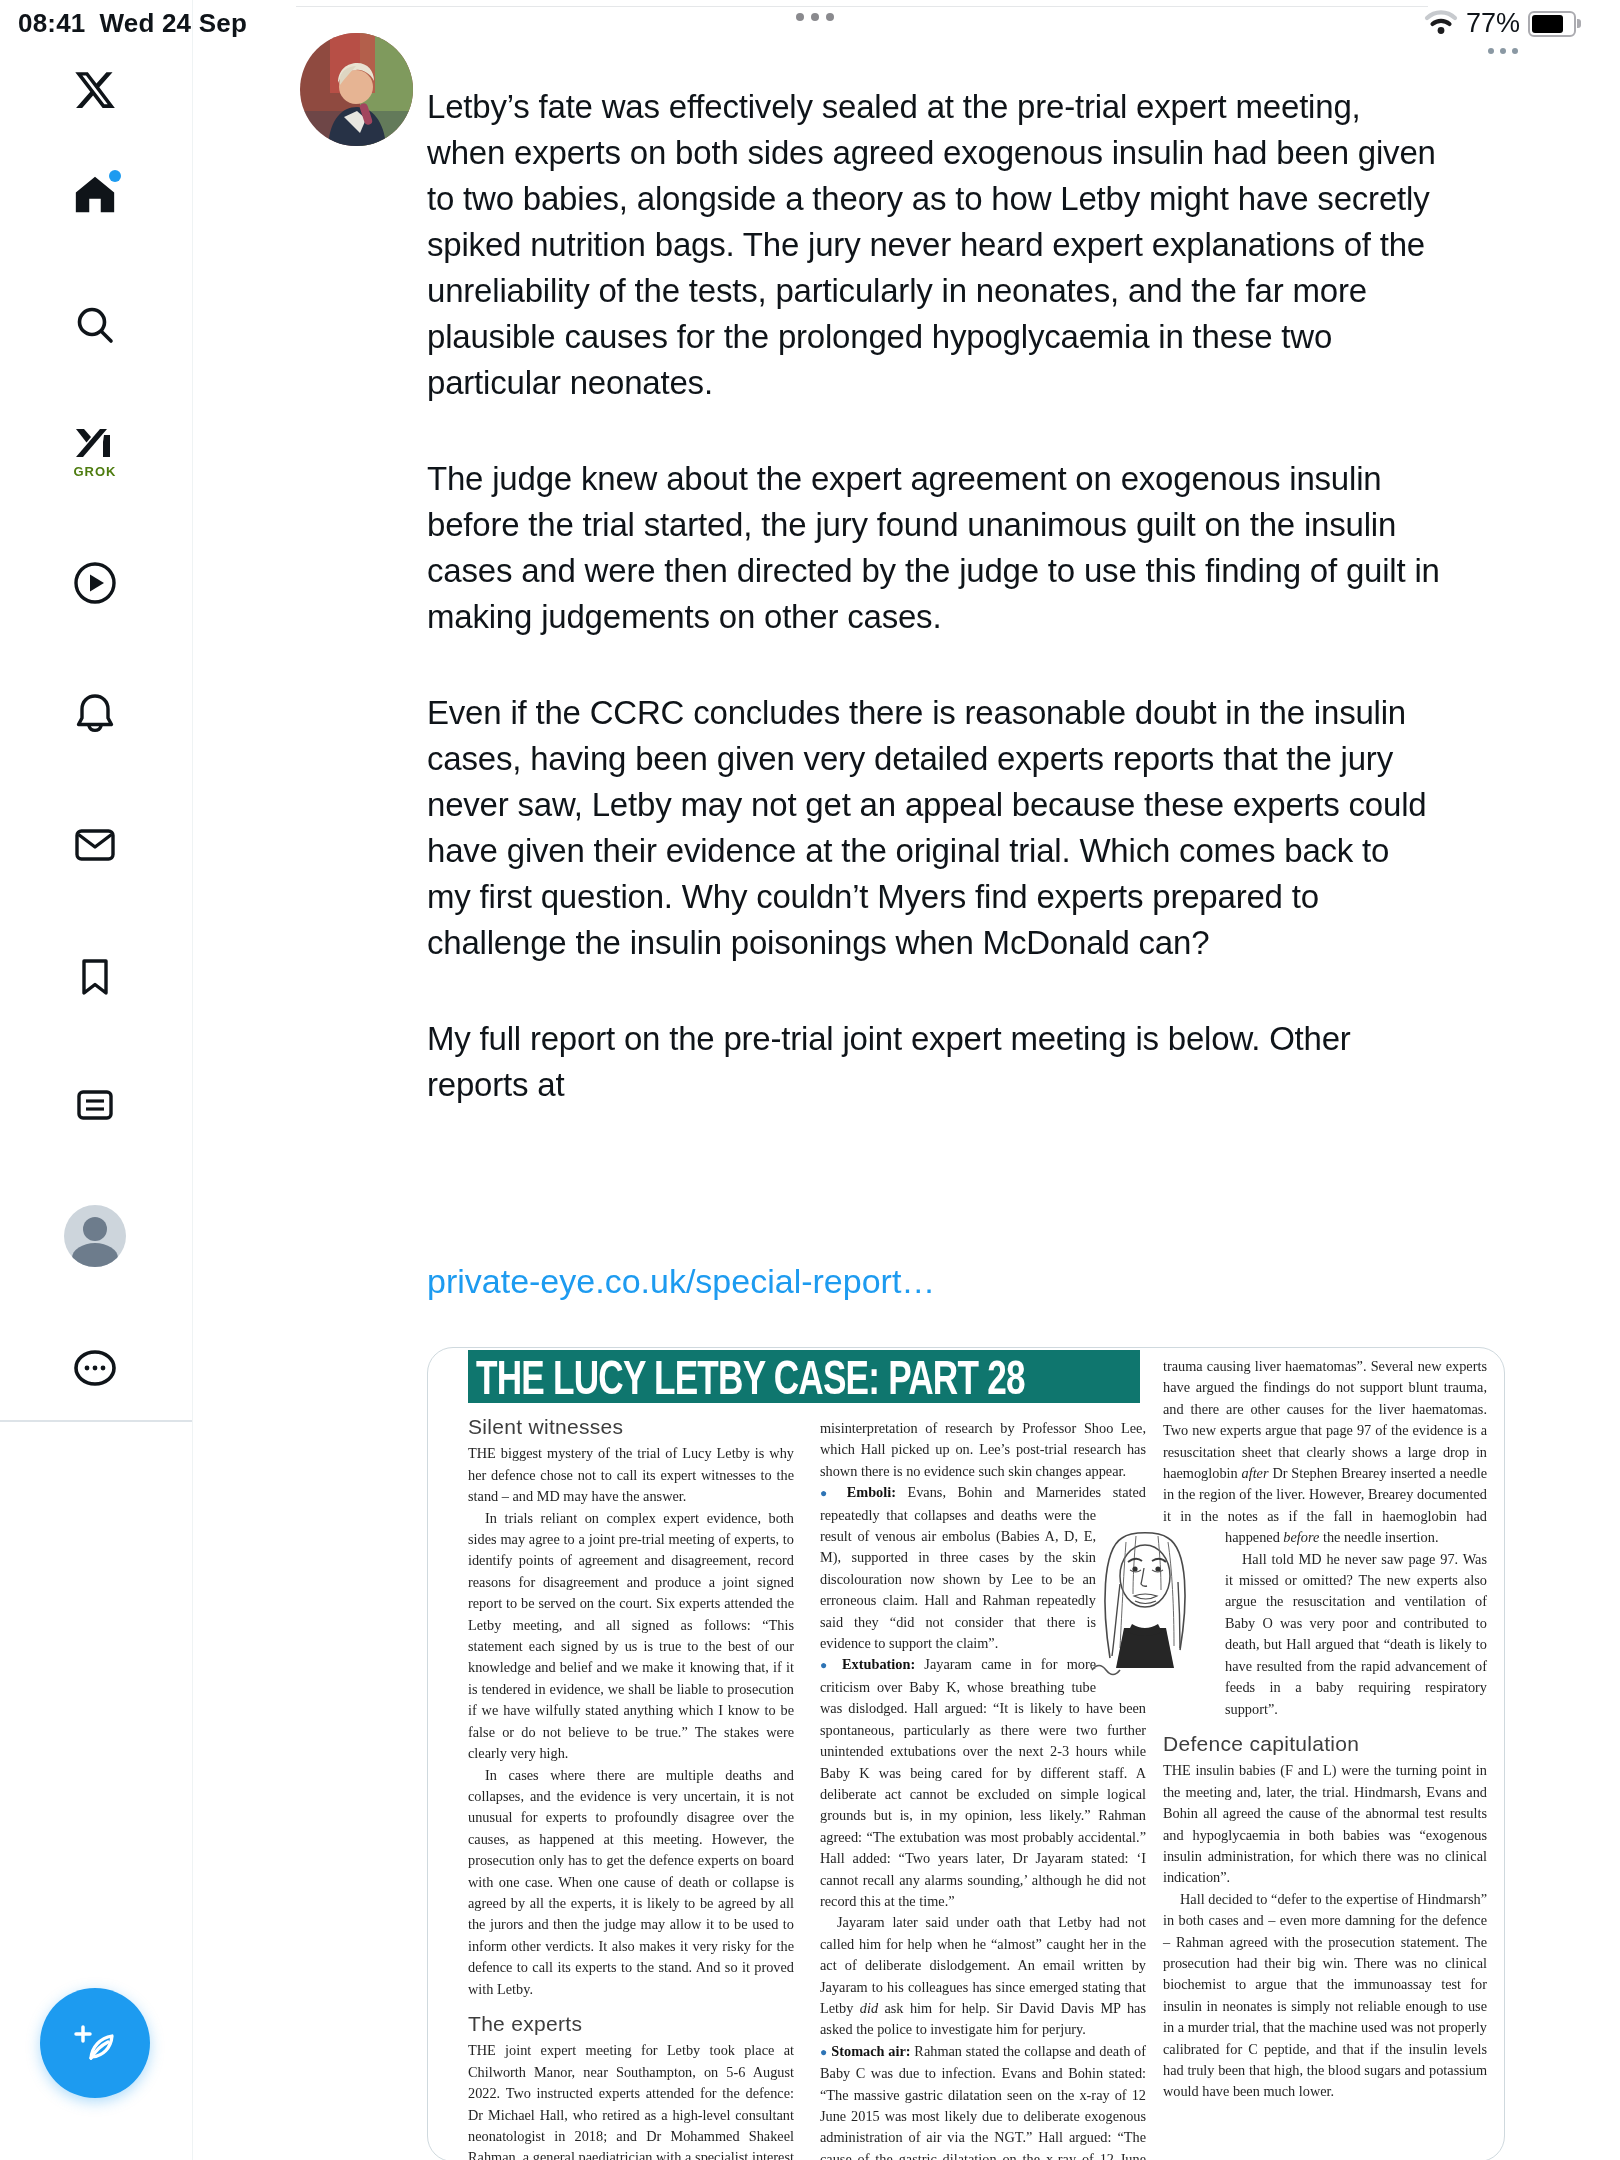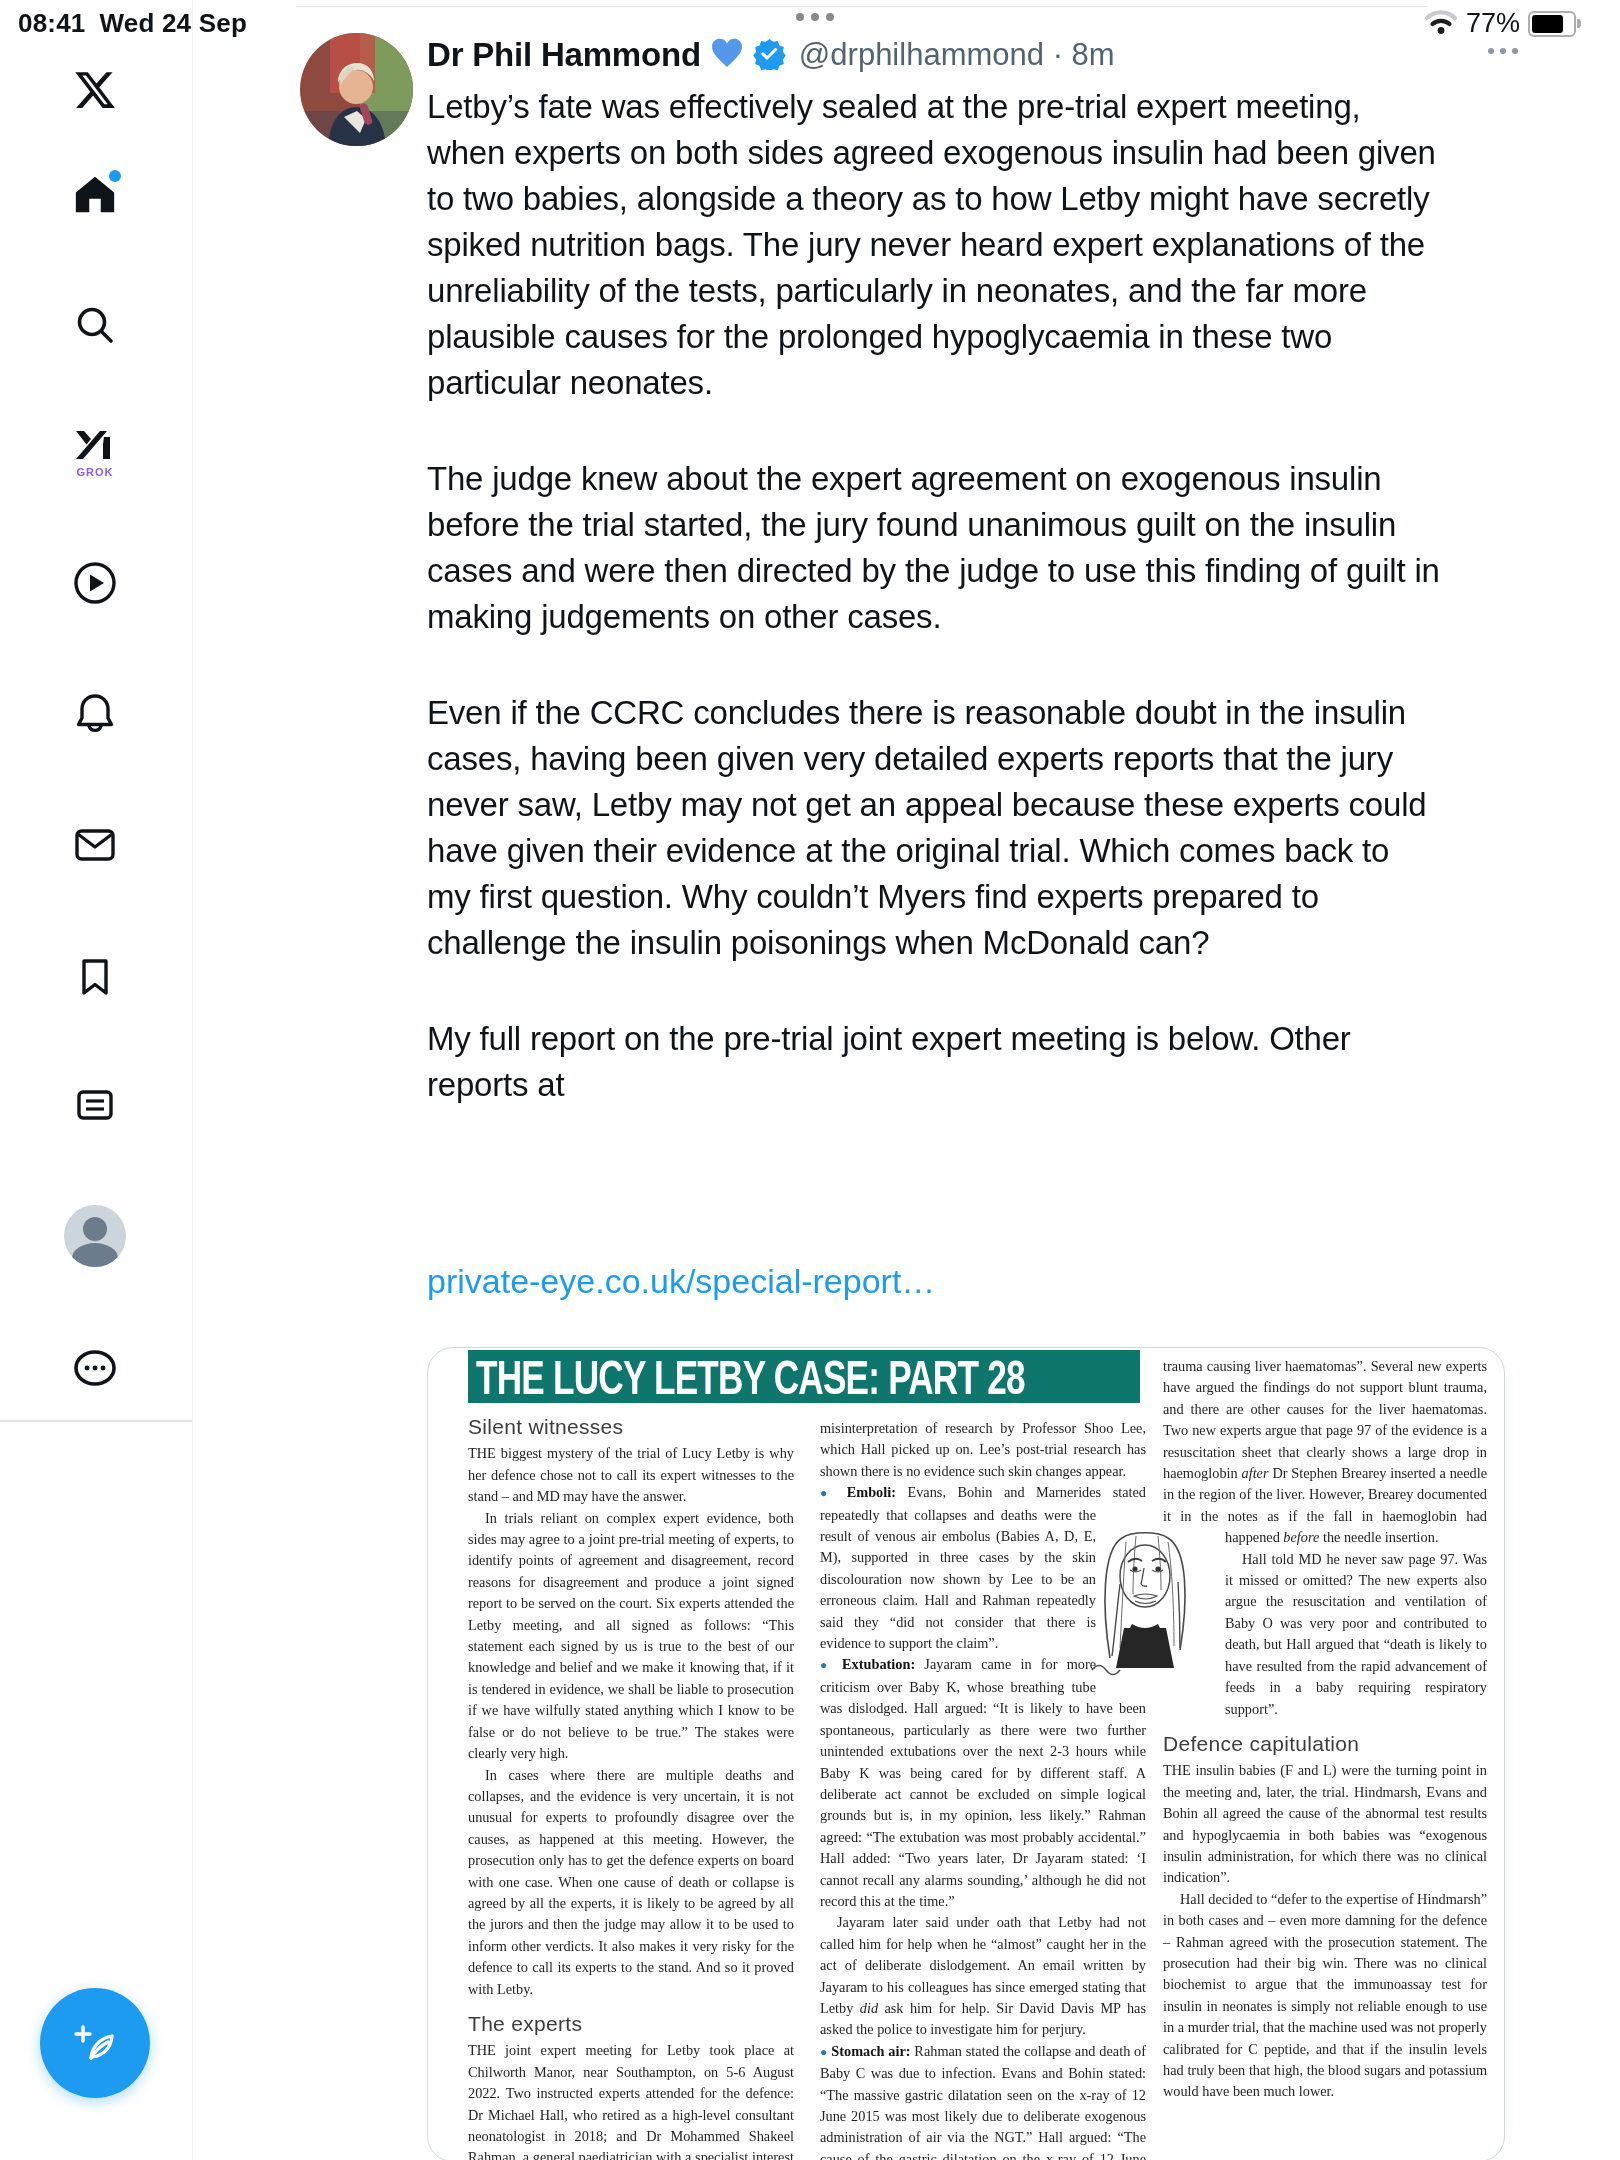--- a/index.html
+++ b/index.html
@@ -16,21 +16,21 @@
   .batt{position:relative;width:44px;height:22px;border:2.5px solid #ababb0;border-radius:6px;}
   .batt i{position:absolute;left:2px;top:2px;bottom:2px;width:70%;background:#000;border-radius:3px;}
   .batt:after{content:"";position:absolute;right:-7px;top:6px;width:4px;height:9px;background:#ababb0;
               border-radius:0 3px 3px 0;}
   .hairline{position:absolute;left:296px;top:6px;width:1132px;height:1px;background:#e5e7e9;}
   
   .sidebar{position:absolute;left:0;top:0;width:192px;height:2160px;border-right:1px solid #eff3f4;}
   .side-ic{position:absolute;left:72px;width:46px;height:46px;display:flex;align-items:center;
            justify-content:center;flex-direction:column;cursor:pointer;}
   .side-ic svg{display:block;}
-  .grok-label{font-size:11px;font-weight:700;letter-spacing:1px;margin-top:1px;color:#8b5cf6;}
+  .grok-label{font-size:13px;font-weight:700;letter-spacing:1px;margin-top:1px;color:#4d7c0f;}
   .side-divider{position:absolute;left:0;top:1420px;width:192px;height:2px;background:#dde3e8;}
   .compose{position:absolute;left:40px;top:1988px;width:110px;height:110px;border-radius:50%;
            background:#1d9bf0;display:flex;align-items:center;justify-content:center;
            box-shadow:0 4px 14px rgba(29,155,240,.35);cursor:pointer;}
   .profile-ic{width:62px;height:62px;border-radius:50%;background:#cdd5dc;overflow:hidden;position:relative;}
   .profile-ic .p-head{position:absolute;left:19px;top:12px;width:24px;height:24px;border-radius:50%;background:#6d7c8c;}
   .profile-ic .p-body{position:absolute;left:8px;top:38px;width:46px;height:30px;border-radius:50% 50% 0 0;background:#6d7c8c;}
   
   .main{position:absolute;left:192px;top:0;width:1428px;height:2160px;}
   .avatar{position:absolute;left:108px;top:33px;width:113px;height:113px;border-radius:50%;overflow:hidden;cursor:pointer;}
@@ -210,39 +210,20 @@
         <path d="M0 78h113v35H0z" fill="#314056" opacity=".35"></path>
         <path d="M28 113 C30 86 42 74 57 74 C72 74 84 88 86 113 Z" fill="#273246"></path>
         <path d="M44 84 L57 78 L66 86 L60 100 Z" fill="#e8e6e0"></path>
         <circle cx="56" cy="54" r="17" fill="#e6b493"></circle>
         <path d="M38 50 C38 36 48 30 57 30 C68 30 74 38 74 48 C70 40 62 36 56 37 C46 38 40 44 38 50 Z" fill="#e9e3d2"></path>
         <path d="M40 52 C38 44 42 34 56 33 C50 40 44 46 40 52 Z" fill="#ded6c2"></path>
         <rect x="62" y="70" width="8" height="22" rx="4" transform="rotate(-18 66 81)" fill="#a2455e"></rect>
       </svg>
     </div>
 
-    <div class="t-head">
-      <span class="t-name">Dr Phil Hammond</span>
-      <span>
-        <svg width="34" height="32" viewBox="0 0 34 32">
-            <path d="M17 30 C10 23 2 17 2 9.5 A7.8 7.8 0 0 1 17 6.5 A7.8 7.8 0 0 1 32 9.5 C32 17 24 23 17 30 Z" fill="#5598e9"></path>
-          </svg>
-      </span>
-      <span>
-        <svg width="33" height="33" viewBox="0 0 24 24">
-            <path fill="#1d9bf0" d="M12 1.5l2.7 2 3.35-.6 1.2 3.2 3.15 1.2-.6 3.35 2 2.85-2 2.85.6 3.35-3.15 1.2-1.2 3.2-3.35-.6-2.7 2-2.7-2-3.35.6-1.2-3.2-3.15-1.2.6-3.35-2-2.85 2-2.85-.6-3.35 3.15-1.2 1.2-3.2 3.35.6z"></path>
-            <path d="M7.2 12.3l3 3 6.2-6.2" fill="none" stroke="#fff" stroke-width="2.2" stroke-linecap="round" stroke-linejoin="round"></path>
-          </svg>
-      </span>
-      <span class="t-handle">
-        <span>@drphilhammond</span>
-        <span>·</span>
-        <span>8m</span>
-      </span>
-    </div>
     <div class="t-more">
         <i></i>
         <i></i>
         <i></i>
       </div>
 
     <div class="t-body">
         <p>Letby’s fate  was effectively sealed at the pre-trial expert meeting, when experts on both sides agreed exogenous insulin had been given to two babies, alongside a theory as to how Letby might have secretly spiked nutrition bags. The jury never heard expert explanations of the unreliability of the tests, particularly in neonates, and the  far more plausible causes for the prolonged hypoglycaemia in these two particular neonates.</p>
         <p>The judge knew about the expert agreement on exogenous insulin before the trial started, the jury found unanimous guilt on the insulin cases and were then directed by the judge to use this finding of guilt in making judgements on other cases.</p>
         <p>Even if the CCRC concludes there is reasonable doubt in the insulin cases, having been given very detailed experts reports that the jury never saw, Letby may not get an appeal because these experts could have given their evidence at the original trial. Which comes back to my first question. Why couldn’t Myers find experts prepared to challenge the insulin poisonings when McDonald can?</p>

